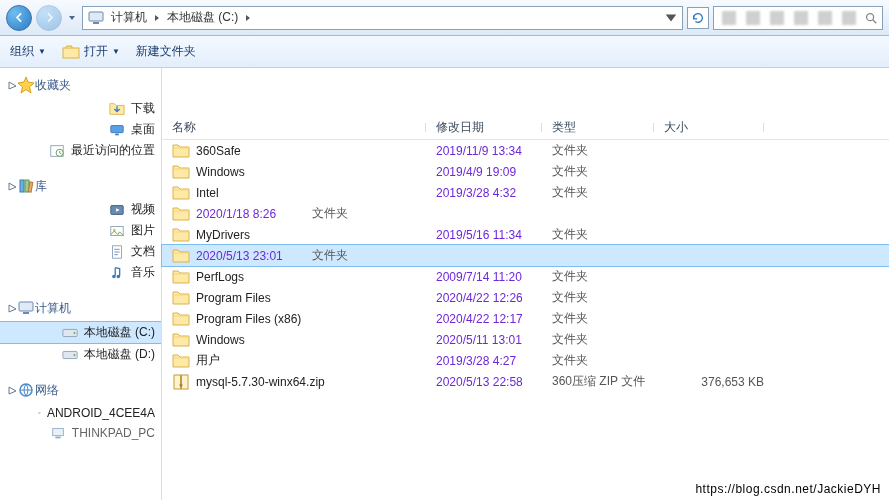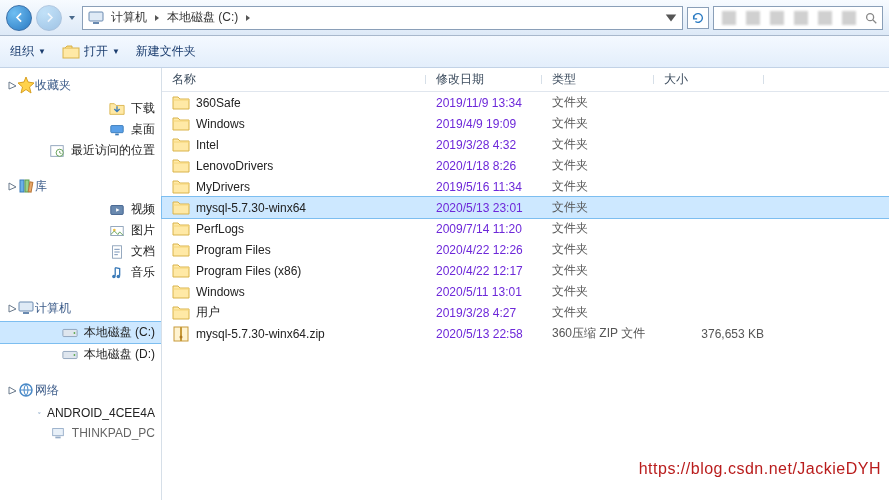--- a/index.html
+++ b/index.html
@@ -28,39 +28,39 @@
 .main { display: flex; height: calc(500px - 68px); }
 .nav { width: 162px; background: #fff; border-right: 1px solid #d6dfe8; padding: 6px 0; overflow: hidden; }
 .nav .grp { margin-bottom: 14px; }
 .nav .hdr { display: flex; align-items: center; padding: 2px 6px 4px 8px; color: #3a5a88; font-weight: 500; cursor: pointer; }
 .nav .exp { width: 9px; height: 9px; color: #6a7a8c; }
 .nav .hdr .gi { width: 18px; height: 18px; }
 .nav .itm { display: flex; align-items: center; gap: 6px; padding: 2px 6px 2px 38px; color: #222; cursor: pointer; justify-content: flex-end; }
 .nav .itm.sel { background: #cde8ff; border: 1px solid #7dbef0; border-left: none; border-right: none; }
 .nav .itm .ii { width: 16px; height: 16px; }
 
-.content { flex: 1; position: relative; }
+.content { flex: 1; position: relative; margin-top: 48px; }
 .cols { display: flex; align-items: center; height: 24px; border-bottom: 1px solid #e0e6ee; font-size: 12px; color: #3a4a5c; }
 .cols .c { padding: 0 10px; cursor: pointer; position: relative; }
 .cols .c::after { content: ''; position: absolute; right: 0; top: 4px; bottom: 4px; width: 1px; background: #d6dfe8; }
 .c-name { width: 264px; }
 .c-date { width: 116px; }
 .c-type { width: 112px; }
 .c-size { width: 110px; }
 
 .rows { }
 .row { display: flex; align-items: center; height: 21px; padding-left: 10px; cursor: pointer; }
 .row.sel { background: #cde8ff; outline: 1px solid #7dbef0; }
 .row .fic { width: 18px; height: 18px; margin-right: 6px; flex-shrink: 0; }
 .row .nm { width: 240px; color: #222; }
 .row .dt { width: 116px; color: #6d28d9; }
 .row .tp { width: 112px; color: #555; }
 .row .sz { width: 110px; color: #555; text-align: right; padding-right: 10px; }
 
-.watermark { position: absolute; right: 8px; bottom: 22px; color: #b91c1c; font-size: 16px; letter-spacing: .5px; }
+.watermark { position: absolute; right: 8px; bottom: 4px; color: #000000; font-size: 12px; letter-spacing: .5px; }
 </style>
 </head>
 <body>
 
 <svg width="0" height="0" style="position:absolute">
   <defs>
     <g id="i-folder">
         <path d="M1 4 L1 15 L17 15 L17 5 L8 5 L6 3 L1 3 Z" fill="#ffe9a6" stroke="#d9b34a" stroke-width="1"></path>
         <path d="M1 6 L17 6" stroke="#f5d57a"></path>
       </g>
@@ -352,39 +352,37 @@
           </svg>
           <span class="nm">Intel</span>
           <span class="dt">2019/3/28 4:32</span>
           <span class="tp">文件夹</span>
           <span class="sz"></span>
         </div>
         <div class="row">
           <svg class="fic" viewBox="0 0 18 18">
             <use href="#i-folder"></use>
           </svg>
-          <span class="nm">LenovoDrivers</span>
           <span class="dt">2020/1/18 8:26</span>
           <span class="tp">文件夹</span>
           <span class="sz"></span>
         </div>
         <div class="row">
           <svg class="fic" viewBox="0 0 18 18">
             <use href="#i-folder"></use>
           </svg>
           <span class="nm">MyDrivers</span>
           <span class="dt">2019/5/16 11:34</span>
           <span class="tp">文件夹</span>
           <span class="sz"></span>
         </div>
         <div class="row sel">
           <svg class="fic" viewBox="0 0 18 18">
             <use href="#i-folder"></use>
           </svg>
-          <span class="nm">mysql-5.7.30-winx64</span>
           <span class="dt">2020/5/13 23:01</span>
           <span class="tp">文件夹</span>
           <span class="sz"></span>
         </div>
         <div class="row">
           <svg class="fic" viewBox="0 0 18 18">
             <use href="#i-folder"></use>
           </svg>
           <span class="nm">PerfLogs</span>
           <span class="dt">2009/7/14 11:20</span>

